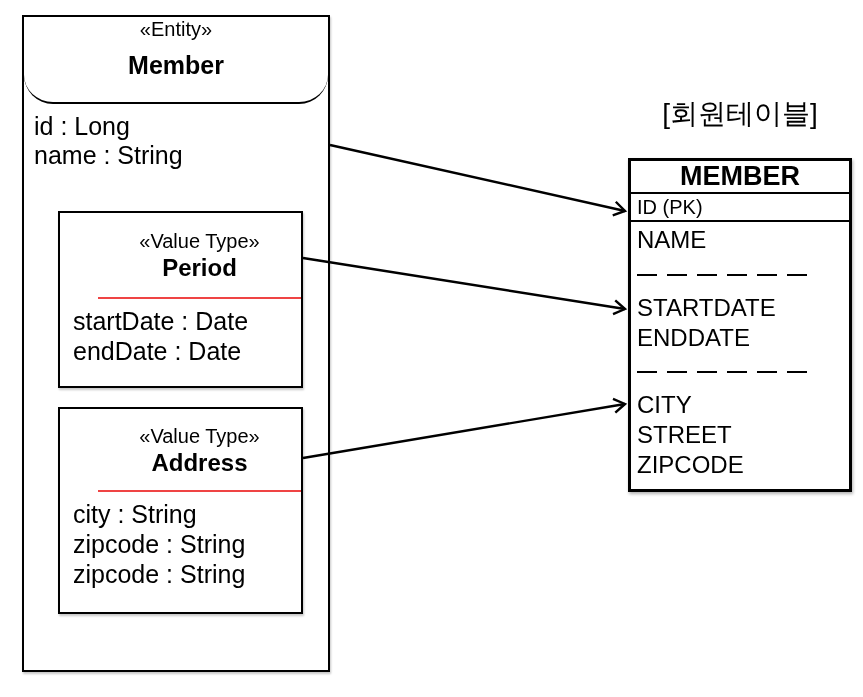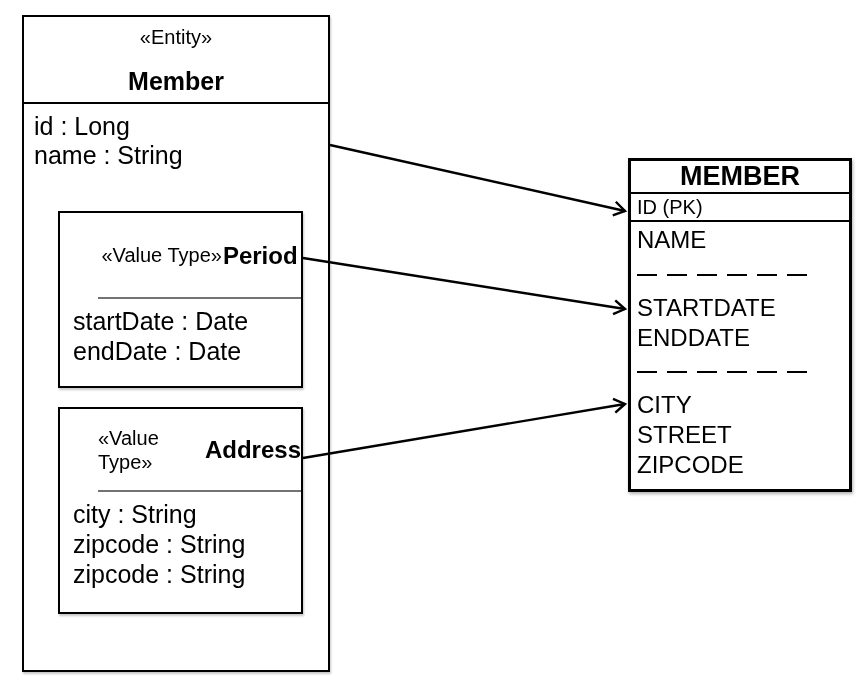--- a/index.html
+++ b/index.html
@@ -20,33 +20,34 @@
     background: #ffffff;
     border: 2px solid #000;
     box-shadow: 1px 2px 2px rgba(0,0,0,0.22);
   }
   
   .entity-box { left: 22px; top: 15px; width: 308px; height: 657px; }
   .entity-header {
     height: 87px;
     border-bottom: 2px solid #000;
     display: flex; flex-direction: column;
-    align-items: center; justify-content: center;
-    gap: 18px;
+    align-items: center; 
+    gap: 10px;
+    border-radius: 29px;
   }
   .stereotype { font-size: 20px; line-height: 24px; }
   .class-name  { font-size: 25px; line-height: 28px; font-weight: bold; }
   .entity-fields { padding: 8px 0 0 10px; font-size: 25px; line-height: 29px; }
   
   .vt-box { border: 2px solid #000; }
   .period-box  { left: 58px; top: 211px; width: 245px; height: 177px; }
   .address-box { left: 58px; top: 407px; width: 245px; height: 207px; }
   .vt-header {
-    border-bottom: 2px solid #737373;
-    display: flex; flex-direction: row;
+    border-bottom: 2px solid #ef4444;
+    display: flex; flex-direction: column;
     align-items: center; justify-content: center;
     gap: 1px;
     margin-left: 38px;
   }
   .period-box .vt-header  { height: 86px; }
   .address-box .vt-header { height: 83px; }
   .vt-name { font-size: 24px; line-height: 27px; font-weight: bold; }
   .vt-fields { padding: 7px 0 0 13px; font-size: 25px; line-height: 30px; }
   
   .table-caption {
@@ -129,20 +130,21 @@
       <div class="stereotype">«Value Type»</div>
       <div class="vt-name">Address</div>
     </div>
     <div class="vt-fields">
       <div>city : String</div>
       <div>zipcode : String</div>
       <div>zipcode : String</div>
     </div>
   </div>
 
+  <div class="table-caption">[회원테이블]</div>
 
   <div class="db-table">
     <div class="db-header">MEMBER</div>
     <div class="db-pk-row">ID (PK)</div>
     <div class="db-body">
       <div class="db-row db-row-first">NAME</div>
       <div class="sep-row">
           <div class="dashed-line"></div>
         </div>
       <div class="db-row">STARTDATE</div>

